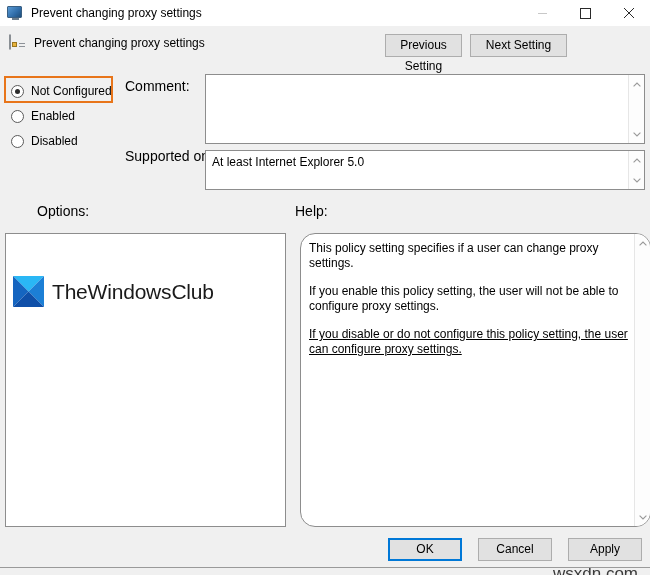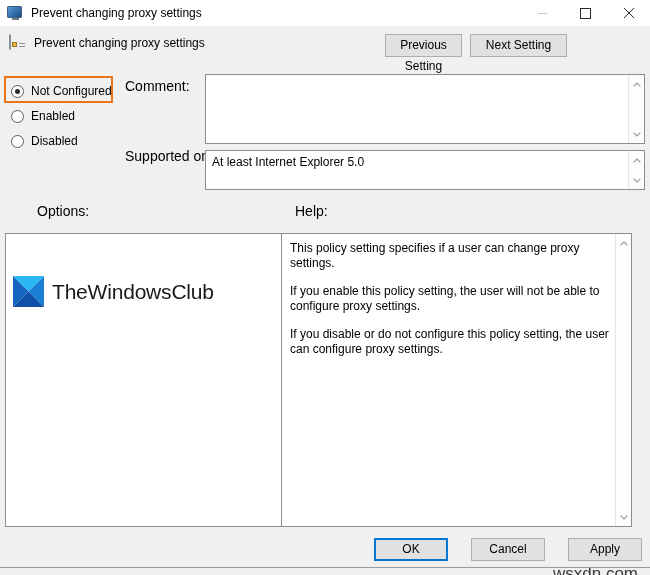--- a/index.html
+++ b/index.html
@@ -227,21 +227,21 @@
 
   
   .panel {
     position: absolute;
     background: #fff;
     border: 1px solid #8d8d8d;
     box-sizing: border-box;
     overflow: hidden;
   }
   .panel-options { left: 5px; top: 233px; width: 281px; height: 294px; }
-  .panel-help { left: 281px; top: 233px; width: 351px; height: 294px; }
+  .panel-help { left: 300px; top: 233px; width: 351px; height: 294px; border-radius: 15px; }
 
   
   .wm {
     position: absolute;
     left: 7px; top: 42px;
     display: flex;
     align-items: center;
   }
   .wm-logo {
     width: 31px; height: 31px;
@@ -261,28 +261,28 @@
     position: absolute;
     left: 8px; top: 7px;
     right: 22px;
   }
   .help-body p {
     margin: 0 0 13px 0;
     font-size: 12px;
     line-height: 15px;
     color: #000;
   }
-  .help-body p:last-child { margin-bottom: 0; }
+  .help-body p:last-child { margin-bottom: 0; text-decoration: underline; }
 
   
   .footer-btns {
     position: absolute;
     right: 8px; top: 538px;
     display: flex;
-    gap: 23px;
+    gap: 16px;
   }
   .btn-ok {
     width: 74px;
     border: 2px solid #0078d7;
     background: #e1e1e1;
     line-height: 19px;
   }
   .btn-cancel { width: 74px; }
   .btn-apply { width: 74px; }
 

